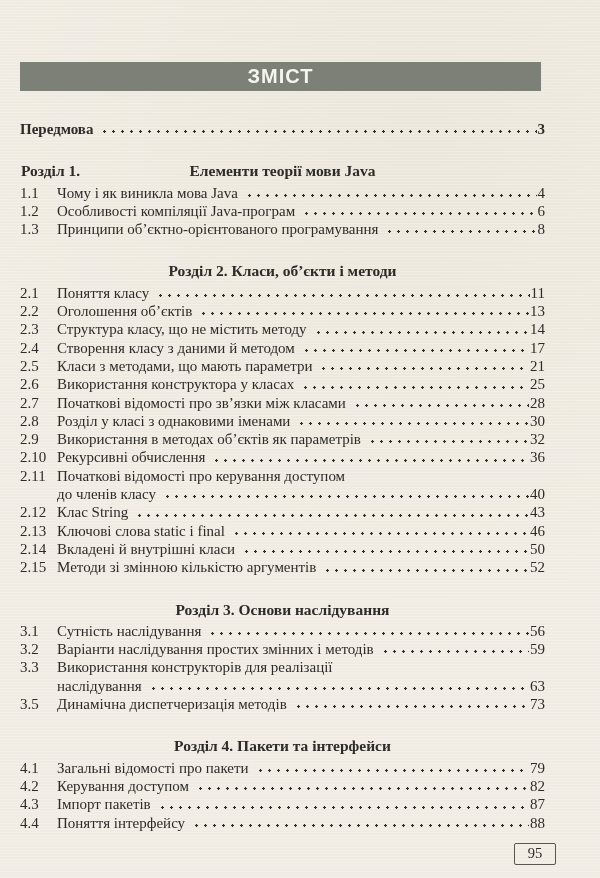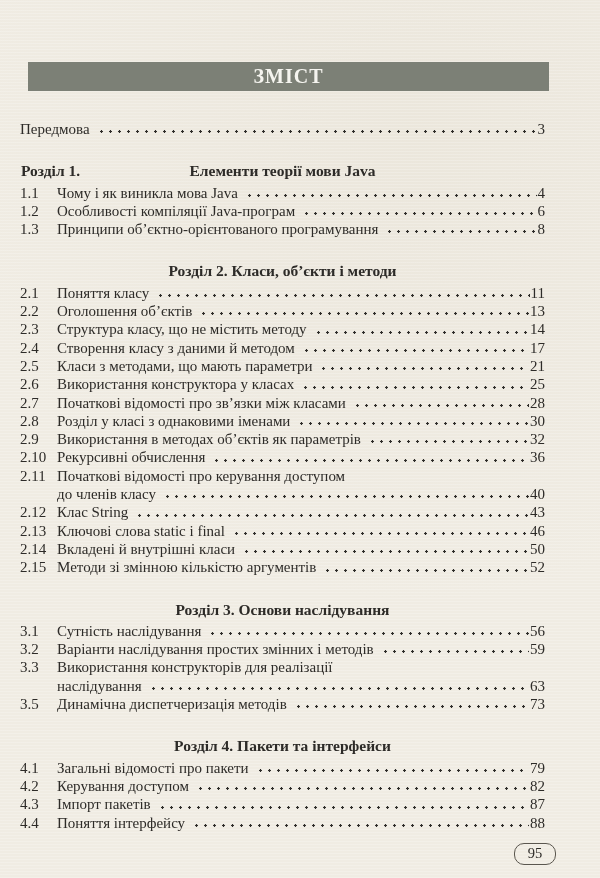--- a/index.html
+++ b/index.html
@@ -17,24 +17,23 @@
     background-image:
       repeating-linear-gradient(0deg, rgba(255,255,255,.20) 0 1px, rgba(0,0,0,0) 1px 3px),
       radial-gradient(circle at 70% 15%, rgba(226,220,206,.35), rgba(0,0,0,0) 55%);
     color:var(--ink);
     font-family:"Liberation Serif","DejaVu Serif",serif;
   }
   .title-bar{
     position:absolute;left:20px;top:62px;width:521px;height:29px;
     background:var(--bar);
     display:flex;align-items:center;justify-content:center;
-    font-family:Liberation Serif, serif;
+    font-family:Liberation Sans, sans-serif;
     font-weight:bold;font-size:20px;letter-spacing:1px;
     color:var(--bar-text);
-    margin-left:8px;
   }
   .toc{
     position:absolute;left:20px;top:120px;width:525px;
   }
   .entry{
     display:flex;align-items:baseline;
     height:18.3px;font-size:15px;line-height:18.3px;
     white-space:nowrap;
   }
   .entry .num{flex:0 0 37px;}
@@ -43,38 +42,38 @@
     flex:1 1 auto;min-width:10px;
     align-self:stretch;
     margin:0 1px 0 5px;
     background-image:radial-gradient(circle, var(--ink) 1.05px, rgba(0,0,0,0) 1.45px);
     background-size:9px 9px;
     background-repeat:repeat-x;
     background-position:left 2px bottom 2px;
   }
   .entry .pg{flex:0 0 auto;}
   .entry.no-leader .dots{background:none;}
-  .preface{margin-bottom:13px;}
+  .preface{margin-bottom:13px;font-weight:bold;}
   .sec-head{
     position:relative;
     height:18.3px;line-height:18.3px;
     font-weight:bold;font-size:15.5px;
     text-align:center;
     margin:24px 0 3px 0;
     white-space:nowrap;
   }
   .sec-head .sec-label{
     position:absolute;left:1px;top:0;
     font-weight:bold;
   }
   .page-badge{
     position:absolute;right:44px;bottom:13px;
     min-width:22px;text-align:center;
     border:1.5px solid #5a564e;
-    border-radius:10px;
+    border-radius:2px;
     padding:1px 9px 2px 9px;
     font-size:14.5px;
     color:var(--ink);
   }
 </style>
 </head>
 <body>
 
 <div class="page">
 

